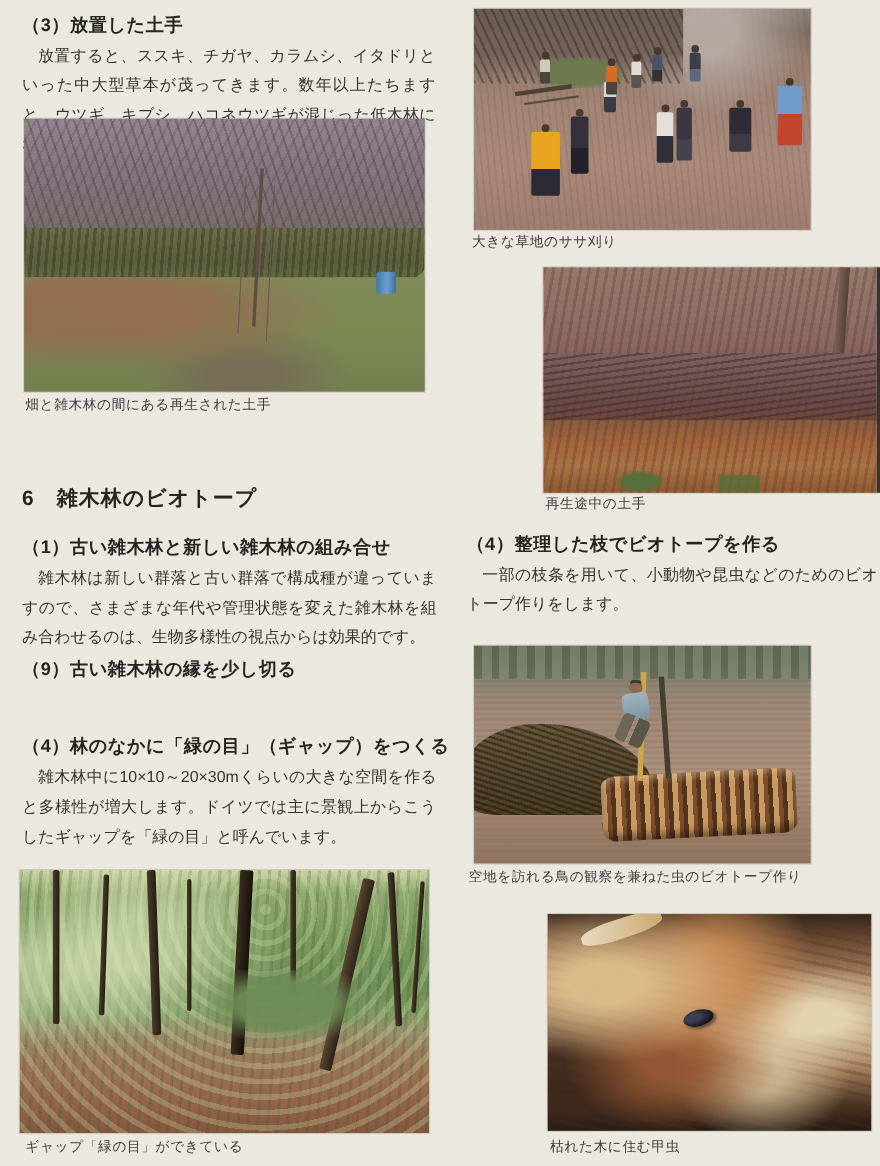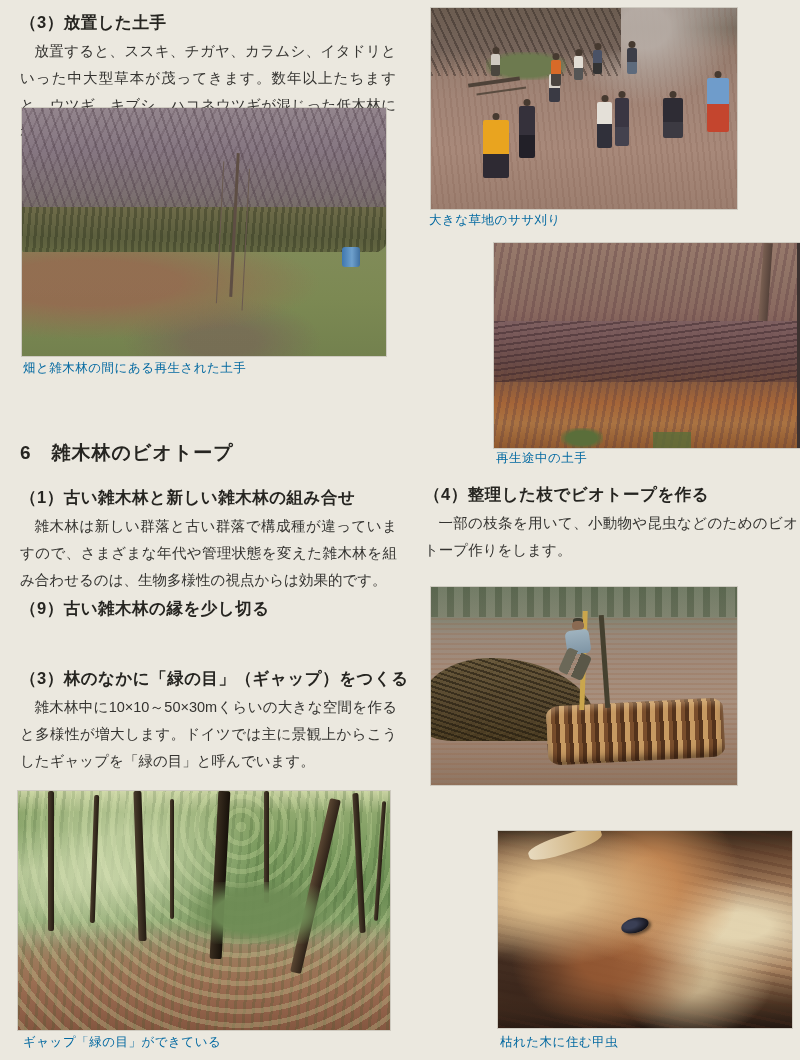--- a/index.html
+++ b/index.html
@@ -22,21 +22,21 @@
   }
   .h-sub{
     font-size:16.5px;font-weight:bold;color:#262521;
     letter-spacing:0.5px;margin:0;
   }
   .body-text{
     font-size:14.5px;line-height:27px;color:#343330;
     text-indent:1em;margin:0;text-align:justify;
   }
   .caption{
-    font-size:12.5px;color:#0369a1;letter-spacing:0.5px;
+    font-size:12.5px;color:#404040;letter-spacing:0.5px;
   }
   .photo{
     position:absolute;overflow:hidden;
     box-shadow:0 0 0 1px rgba(120,110,100,0.25);
   }
   
   .photo1{background:#7f8a5a;}
   .p1-trees{
     position:absolute;left:0;top:0;width:100%;height:50%;
     background:
@@ -229,22 +229,22 @@
   </div>
   <div class="abs caption" style="left:23px;top:360px;width:360px;">畑と雑木林の間にある再生された土手</div>
 
   <h2 class="abs h-main" style="left:20px;top:440px;width:380px;">6　雑木林のビオトープ</h2>
 
   <h3 class="abs h-sub" style="left:20px;top:487px;width:390px;">（1）古い雑木林と新しい雑木林の組み合せ</h3>
   <p class="abs body-text" style="left:20px;top:513px;width:377px;">雑木林は新しい群落と古い群落で構成種が違っていますので、さまざまな年代や管理状態を変えた雑木林を組み合わせるのは、生物多様性の視点からは効果的です。</p>
 
   <h3 class="abs h-sub" style="left:20px;top:598px;width:390px;">（9）古い雑木林の縁を少し切る</h3>
 
-  <h3 class="abs h-sub" style="left:20px;top:668px;width:390px;">（3）林のなかに「緑の目」（ギャップ）をつくる</h3>
-  <p class="abs body-text" style="left:20px;top:694px;width:377px;">雑木林中に10×10～50×30mくらいの大きな空間を作ると多様性が増大します。ドイツでは主に景観上からこうしたギャップを「緑の目」と呼んでいます。</p>
+  <h3 class="abs h-sub" style="left:20px;top:668px;width:390px;">（4）林のなかに「緑の目」（ギャップ）をつくる</h3>
+  <p class="abs body-text" style="left:20px;top:694px;width:377px;">雑木林中に10×10～20×30mくらいの大きな空間を作ると多様性が増大します。ドイツでは主に景観上からこうしたギャップを「緑の目」と呼んでいます。</p>
 
   <div class="photo photo5" style="left:18px;top:791px;width:372px;height:239px;">
     <div class="trunk t1"></div>
     <div class="trunk t2"></div>
     <div class="trunk t3"></div>
     <div class="trunk t4"></div>
     <div class="trunk t5"></div>
     <div class="trunk t6"></div>
     <div class="trunk t7"></div>
     <div class="trunk t8"></div>
@@ -287,20 +287,21 @@
     <div class="p4-brush"></div>
     <div class="p4-logs"></div>
     <div class="p4-stake1"></div>
     <div class="p4-stake2"></div>
     <div class="p4-man">
       <div class="p4-head"></div>
       <div class="p4-shirt"></div>
       <div class="p4-legs"></div>
     </div>
   </div>
+  <div class="abs caption" style="left:426px;top:789px;width:330px;">空地を訪れる鳥の観察を兼ねた虫のビオトープ作り</div>
 
   <div class="photo photo6" style="left:498px;top:831px;width:294px;height:197px;">
     <div class="p6-streak"></div>
     <div class="p6-beetle"></div>
   </div>
   <div class="abs caption" style="left:500px;top:1034px;width:280px;">枯れた木に住む甲虫</div>
 
 </div>
 
 </body></html>

